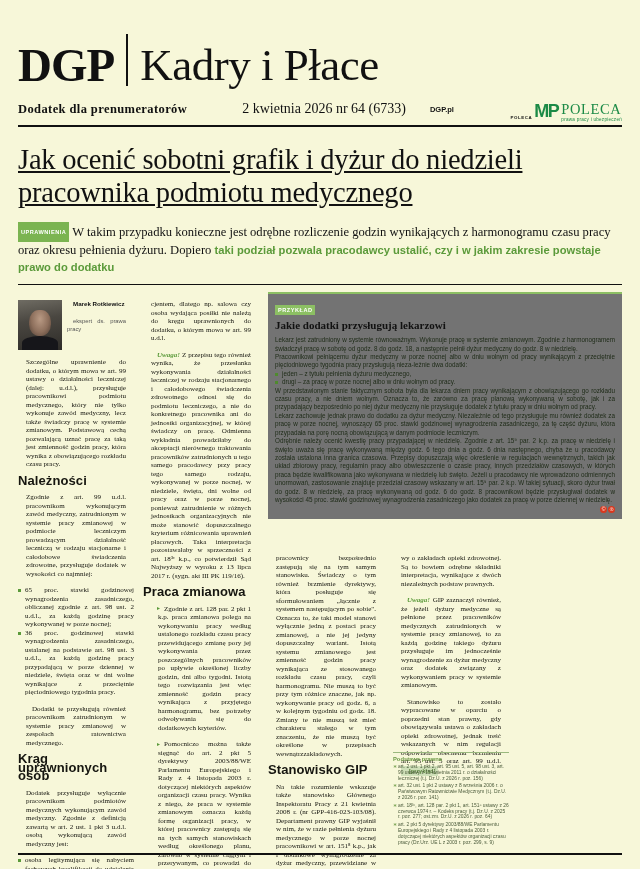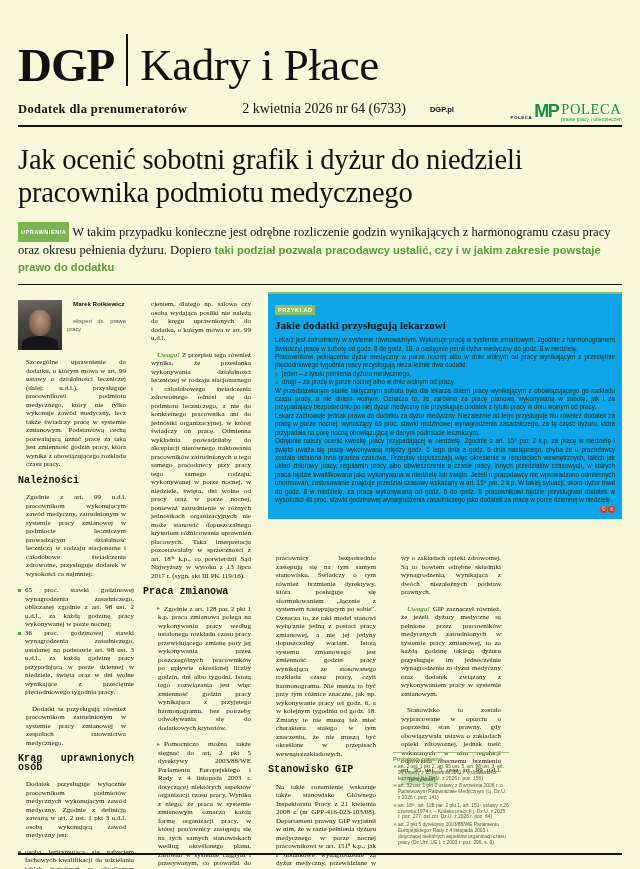--- a/index.html
+++ b/index.html
@@ -45,21 +45,21 @@
   .mon-txt{display:flex;flex-direction:column;}
   .mon-name{font-family:"Liberation Serif",serif;font-size:14.5px;color:#1b8a46;letter-spacing:.6px;line-height:14px;}
   .mon-tag{font-family:"Liberation Sans",sans-serif;font-size:4.6px;color:#1b8a46;letter-spacing:.25px;margin-top:1.5px;}
 
   .rule-thick{height:2px;background:#111;margin-top:5px;}
 
   
   h1.headline{
     font-family:"Liberation Serif",serif;
     font-weight:400;font-size:28.5px;line-height:33px;
-    margin:16px 0 13px 0;color:#111;letter-spacing:-.2px;
+    margin:16px 0 13px 0;color:#111;letter-spacing:-.2px;text-decoration:underline;
   }
   .lead{
     margin-top:13px;font-family:"Liberation Serif",serif;
     font-size:12.6px;line-height:16.4px;color:#111;
   }
   .tag-uprawnienia{
     display:inline-block;background:#7bb451;color:#fff;
     font-family:"Liberation Sans",sans-serif;font-size:5.6px;font-weight:700;
     letter-spacing:.5px;padding:2px 3px 2px 3px;vertical-align:2px;margin-right:3px;
   }
@@ -70,21 +70,21 @@
   
   .body-area{position:relative;margin-top:7px;}
   .col{
     position:absolute;top:0;
     font-size:7.05px;line-height:8.5px;text-align:justify;
     color:#15150f;
   }
   .col p{margin:8px;text-indent:6px;}
   .col p.noind{text-indent:0;}
   .col h3{
-    font-family:Liberation Mono, monospace;font-weight:700;font-size:10px;
+    font-family:Liberation Sans, sans-serif;font-weight:700;font-size:13px;
     margin:6px 0 2.5px 0;letter-spacing:.1px;
   }
   .bullets{margin:0;padding:0;list-style:none;}
   .bullets li{position:relative;padding-left:7px;margin:0;}
   .bullets li:before{
     content:"";position:absolute;left:0;top:3px;width:3px;height:3px;background:#5b9a3a;
   }
   .arrow-li{position:relative;padding-left:7px;}
   .arrow-li:before{content:"\25B8";position:absolute;left:0;top:-.5px;color:#5b9a3a;font-size:6px;}
   .uwaga{color:#5b9a3a;font-weight:700;font-style:italic;}
@@ -102,21 +102,21 @@
     content:"";position:absolute;left:4px;bottom:0;width:36px;height:14px;border-radius:50% 50% 0 0;
     background:#16161a;
   }
   .author-name{font-family:"Liberation Sans",sans-serif;font-weight:700;font-size:6.2px;color:#111;margin:0;}
   .author-role{font-family:"Liberation Sans",sans-serif;font-size:5.8px;color:#555;margin:1px 0 0 0;}
   .clr{clear:both;}
 
   
   .example-box{
     position:absolute;
-    background:#0ea5e9;border-top:2px solid #8cbf63;
+    background:#737373;border-top:2px solid #8cbf63;
     box-sizing:border-box;padding:4px 7px 5px 7px;
   }
   .tag-przyklad{
     display:inline-block;background:#8cbf63;color:#fff;
     font-family:"Liberation Sans",sans-serif;font-size:5.6px;font-weight:700;
     letter-spacing:.5px;padding:2px 3px;margin-bottom:4px;
   }
   .ex-title{
     font-family:"Liberation Serif",serif;font-weight:700;font-size:11px;
     margin:0 0 5px 0;color:#111;
@@ -232,21 +232,21 @@
       <p class="noind">Jak wynika z powyższego, pojęcie pracy zmianowej nie ogranicza się wyłącznie do takiej organizacji pracy, w której</p>
     </div>
 
     <div class="col" style="left:250px;width:116px;top:254px;">
       <p class="noind">pracownicy bezpośrednio zastępują się na tym samym stanowisku. Świadczy o tym również brzmienie dyrektywy, która posługuje się sformułowaniem „łącznie z systemem następującym po sobie". Oznacza to, że taki model stanowi wyłącznie jedną z postaci pracy zmianowej, a nie jej jedyny dopuszczalny wariant. Istotą systemu zmianowego jest zmienność godzin pracy wynikająca ze stosowanego rozkładu czasu pracy, czyli harmonogramu. Nie muszą to być przy tym różnice znaczne, jak np. wykonywanie pracy od godz. 6, a w kolejnym tygodniu od godz. 18. Zmiany te nie muszą też mieć charakteru stałego w tym znaczeniu, że nie muszą być określone w przepisach wewnątrzzakładowych.</p>
       <h3>Stanowisko GIP</h3>
       <p class="noind">Na takie rozumienie wskazuje także stanowisko Głównego Inspektoratu Pracy z 21 kwietnia 2008 r. (nr GPP-416-023-103/08). Departament prawny GIP wyjaśnił w nim, że w razie pełnienia dyżuru medycznego w porze nocnej pracownikowi w art. 151⁸ k.p., jak i dodatkowe wynagrodzenie za dyżur medyczny, przewidziane w ówcześnie obowiązujących przepisach usta-</p>
     </div>
 
     <div class="col" style="left:375px;width:116px;top:254px;">
-      <p class="noind">wy o zakładach opieki zdrowotnej. Są to bowiem odrębne składniki wynagrodzenia, wynikająca z dwóch niezależnych podstaw prawnych.</p>
+      <p class="noind">wy o zakładach opieki zdrowotnej. Są to bowiem odrębne składniki interpretacja, wynikające z dwóch niezależnych podstaw prawnych.</p>
       <p><span class="uwaga">Uwaga!</span><span> GIP zaznaczył również, że jeżeli dyżury medyczne są pełnione przez pracowników medycznych zatrudnionych w systemie pracy zmianowej, to za każdą godzinę takiego dyżuru przysługuje im jednocześnie wynagrodzenie za dyżur medyczny oraz dodatek związany z wykonywaniem pracy w systemie zmianowym.</span></p>
       <p><span>Stanowisko to zostało wypracowane w oparciu o poprzedni stan prawny, gdy obowiązywała ustawa o zakładach opieki zdrowotnej, jednak treść wskazanych w nim regulacji odpowiada obecnemu brzmieniu art. 95 ust. 5 oraz art. 99 u.d.l.</span> <span class="tag-przyklad-inline">[przykład]</span></p>
     </div>
 
     <div class="example-box" style="left:250px;top:0;width:354px;">
       <div class="tag-przyklad">PRZYKŁAD</div>
       <div class="ex-title">Jakie dodatki przysługują lekarzowi</div>
       <div class="ex-body">
         <p>Lekarz jest zatrudniony w systemie równoważnym. Wykonuje pracę w systemie zmianowym. Zgodnie z harmonogramem świadczył pracę w sobotę od godz. 8 do godz. 18, a następnie pełnił dyżur medyczny do godz. 8 w niedzielę.</p>
         <p>Pracownikowi pełniącemu dyżur medyczny w porze nocnej albo w dniu wolnym od pracy wynikającym z przeciętnie pięciodniowego tygodnia pracy przysługują nieza-leżnie dwa dodatki:</p>

